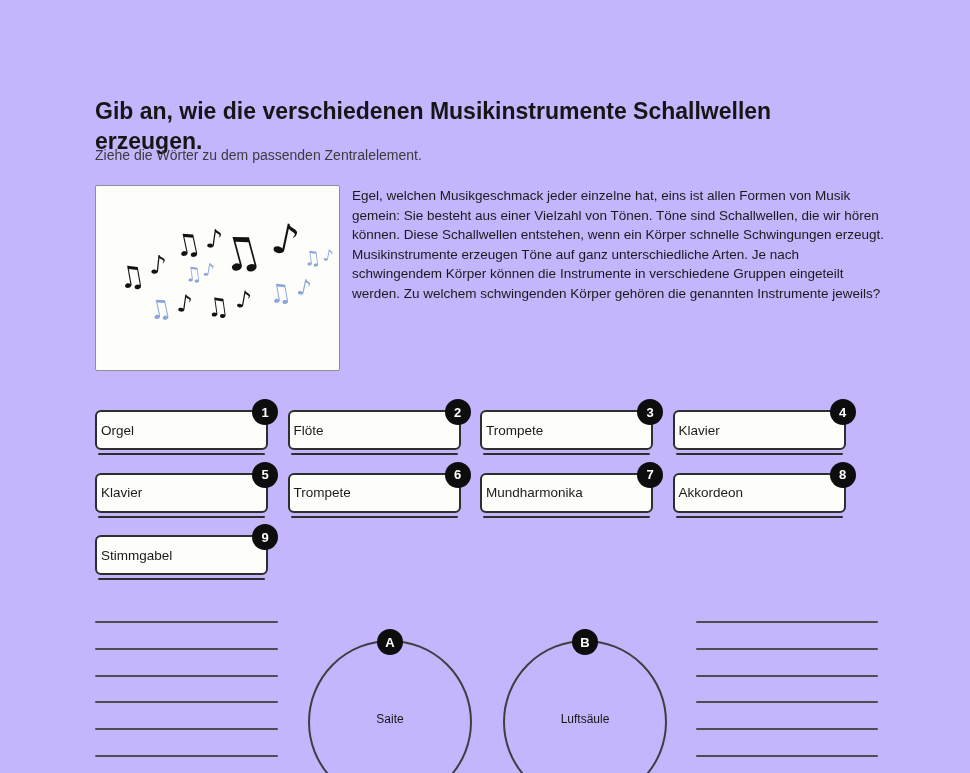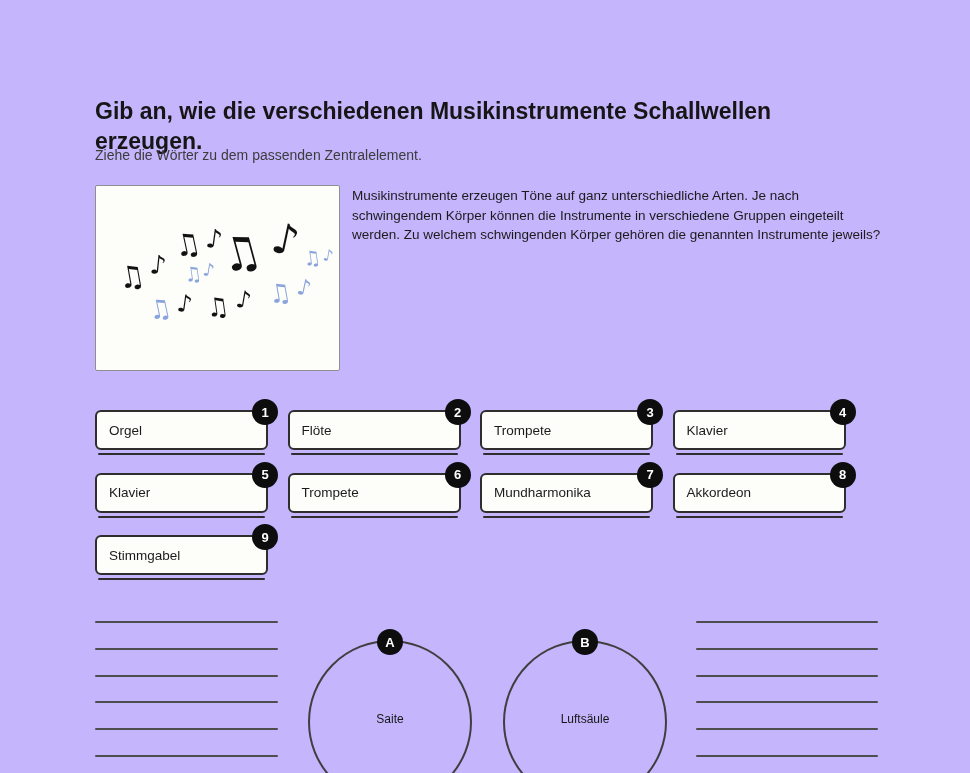--- a/index.html
+++ b/index.html
@@ -72,21 +72,21 @@
   }
   .card::after {
     content: "";
     position: absolute;
     left: 1px; right: 1px; bottom: -7px;
     height: 2px;
     background: #2e2e2e;
     border-radius: 2px;
   }
   .card .card-label {
-    padding-left: 12px;
+    padding-left: 4px;
     font-size: 13.5px;
     color: #1b1b1b;
   }
   .num-badge, .letter-badge {
     position: absolute;
     width: 26px; height: 26px;
     background: #0d0d0d;
     border-radius: 50%;
     color: #ffffff;
     font-size: 13px;
@@ -147,20 +147,21 @@
       <span class="note blue" style="left: 227px; top: 62px; font-size: 16px; transform: rotate(10deg);">♪</span>
       <span class="note blue" style="left: 172px; top: 94px; font-size: 26px; transform: rotate(-10deg);">♫</span>
       <span class="note blue" style="left: 201px; top: 91px; font-size: 22px; transform: rotate(12deg);">♪</span>
       <span class="note blue" style="left: 52px; top: 110px; font-size: 26px; transform: rotate(-12deg);">♫</span>
       <span class="note black" style="left: 81px; top: 106px; font-size: 24px; transform: rotate(8deg);">♪</span>
       <span class="note black" style="left: 110px; top: 108px; font-size: 26px; transform: rotate(-8deg);">♫</span>
       <span class="note black" style="left: 140px; top: 102px; font-size: 24px; transform: rotate(10deg);">♪</span>
     </div>
 
   <div class="intro">
+    <p>Egel, welchen Musikgeschmack jeder einzelne hat, eins ist allen Formen von Musik gemein: Sie besteht aus einer Vielzahl von Tönen. Töne sind Schallwellen, die wir hören können. Diese Schallwellen entstehen, wenn ein Körper schnelle Schwingungen erzeugt.</p>
     <p>Musikinstrumente erzeugen Töne auf ganz unterschiedliche Arten. Je nach schwingendem Körper können die Instrumente in verschiedene Gruppen eingeteilt werden. Zu welchem schwingenden Körper gehören die genannten Instrumente jeweils?</p>
   </div>
 
   <div id="cards">
       <div class="card" style="left: 95px; top: 410px;">
         <span class="card-label">Orgel</span>
         <span class="num-badge">1</span>
       </div>
       <div class="card" style="left: 287.5px; top: 410px;">
         <span class="card-label">Flöte</span>

